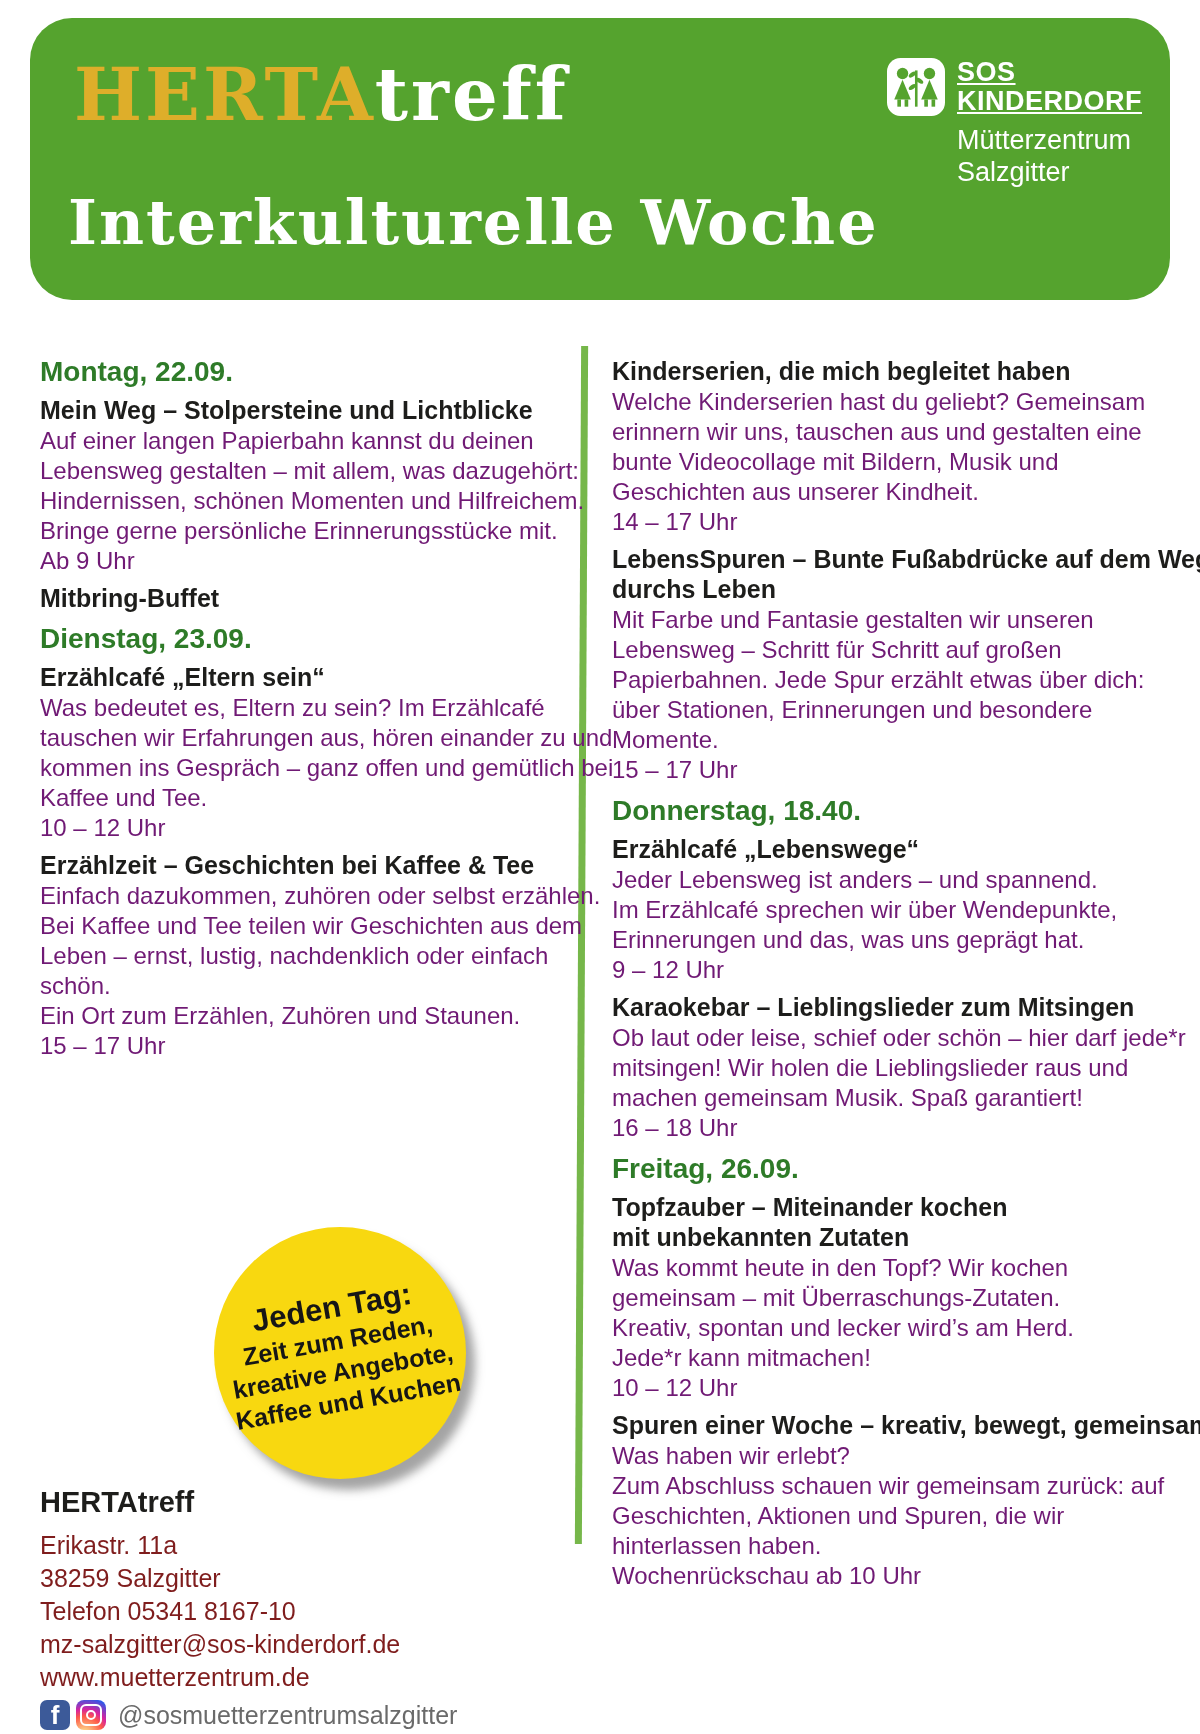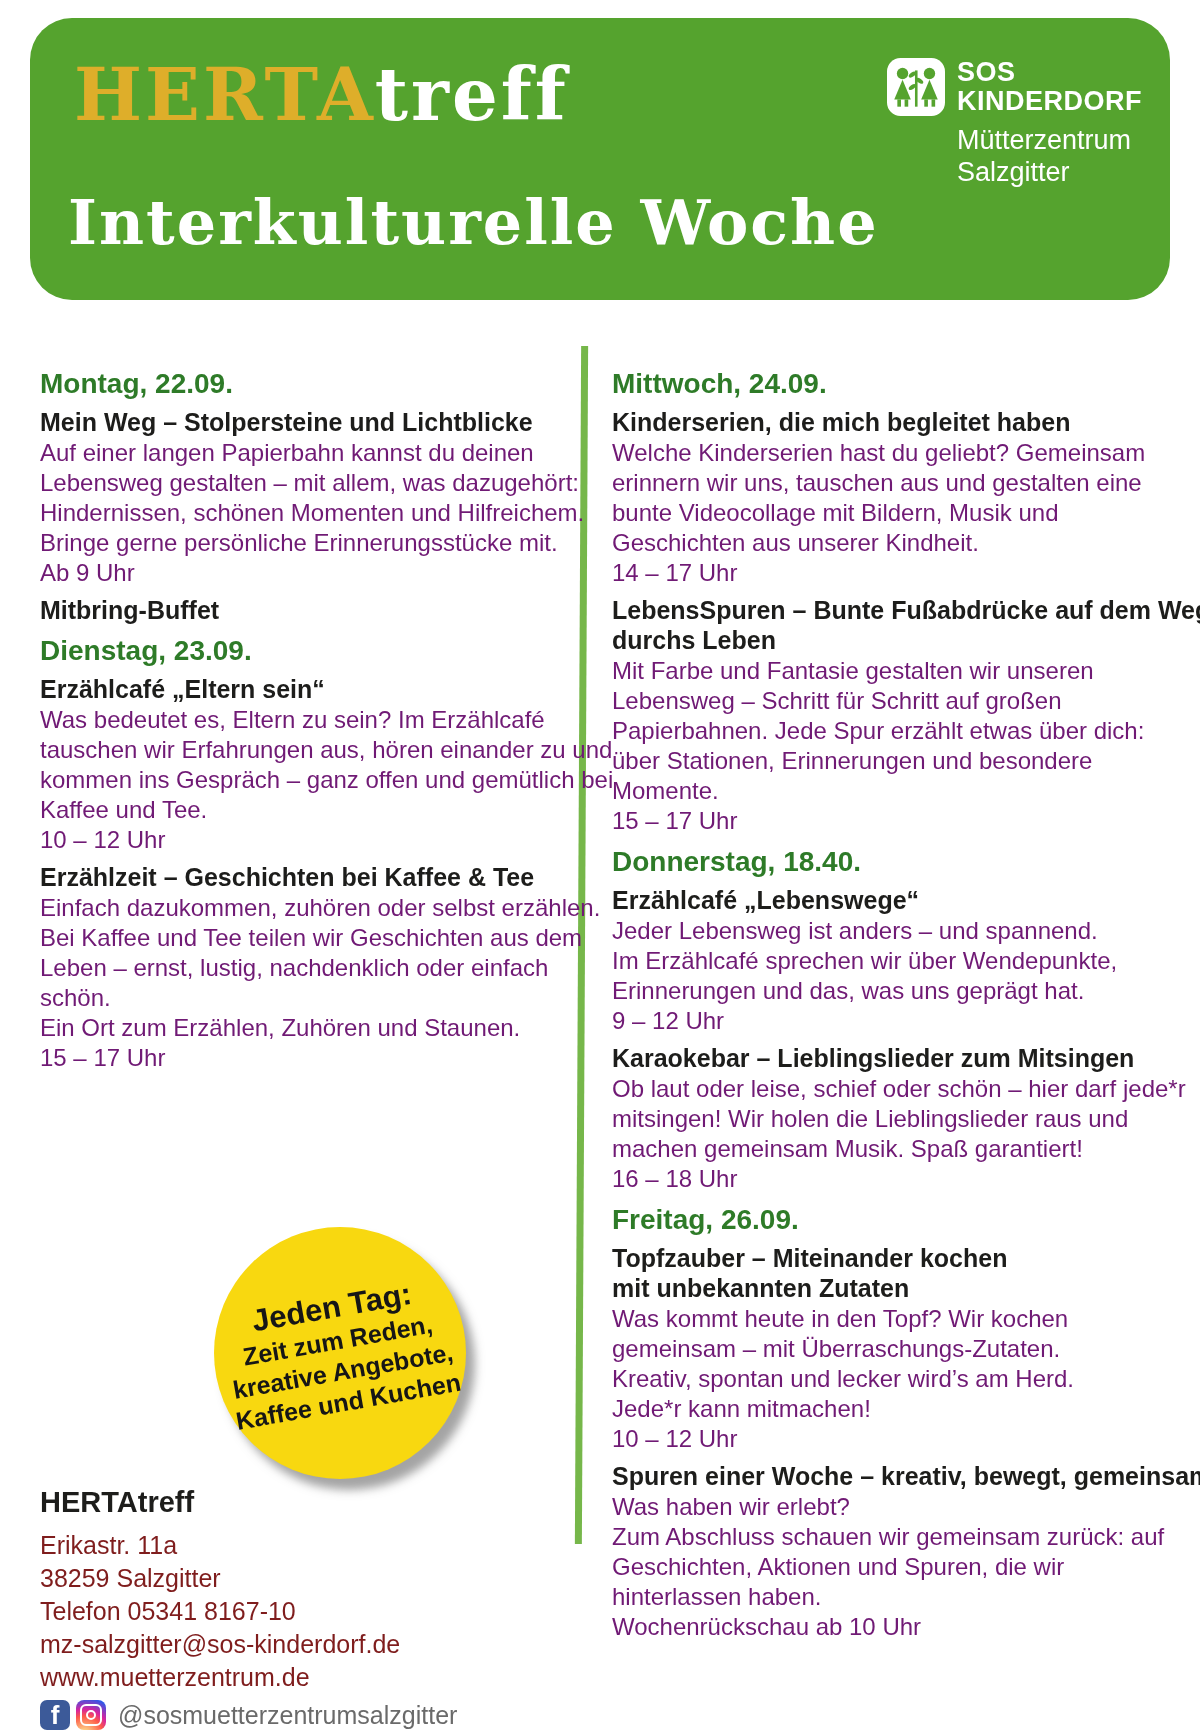--- a/index.html
+++ b/index.html
@@ -11,32 +11,32 @@
           background:#55a32e;border-radius:42px;}
   .brand{position:absolute;left:44px;top:34px;
          font-family:"DejaVu Serif",serif;font-weight:bold;font-size:72px;
          letter-spacing:3px;white-space:nowrap;}
   .brand .y{color:#deae2a;}
   .brand .w{color:#ffffff;text-align:right;}
   .banner-title{position:absolute;left:38px;top:168px;
                 font-family:"DejaVu Serif",serif;font-weight:bold;font-size:62px;
                 color:#ffffff;letter-spacing:2px;white-space:nowrap;}
   .logo-block{position:absolute;left:857px;top:40px;width:280px;color:#ffffff;}
-  .logo-row{display:flex;align-items:flex-end;}
+  .logo-row{display:flex;align-items:flex-end;text-decoration:underline;}
   .logo-icon{width:58px;height:58px;flex:0 0 58px;margin-right:12px;}
   .logo-org{font-weight:bold;font-size:27px;line-height:29px;letter-spacing:0.5px;}
   .logo-sub{margin-top:8px;margin-left:70px;font-size:27px;line-height:32px;font-weight:normal;}
 
   
   .col{position:absolute;top:356px;}
   .col-left{left:40px;width:525px;}
   .col-right{left:612px;width:585px;}
   .day{font-size:28px;line-height:32px;font-weight:bold;color:#2e7b28;
        margin:10px 0 7px;white-space:pre;}
-  .day:first-child{margin-top:12px;}
+  .day:first-child{margin-top:0;}
   .event{margin:0 0 7px;}
   .event h3{font-size:25px;line-height:30px;font-weight:bold;color:#1d1d1b;
             margin:0 0 1px;white-space:pre;}
   .event p{font-size:24px;line-height:30px;color:#701a75;margin:0;white-space:pre;}
 
   .divider{position:absolute;left:578px;top:346px;width:7px;height:1198px;
            background:#76b74a;transform:rotate(0.3deg);}
 
   
   .badge{position:absolute;left:214px;top:1227px;width:252px;height:252px;
@@ -133,21 +133,20 @@
       <p>Einfach dazukommen, zuhören oder selbst erzählen.
 Bei Kaffee und Tee teilen wir Geschichten aus dem
 Leben – ernst, lustig, nachdenklich oder einfach
 schön.
 Ein Ort zum Erzählen, Zuhören und Staunen.
 15 – 17 Uhr</p>
     </section>
   </main>
 
   <main class="col col-right">
-    <h2 class="day">Mittwoch, 24.09.</h2>
     <section class="event">
       <h3>Kinderserien, die mich begleitet haben</h3>
       <p>Welche Kinderserien hast du geliebt? Gemeinsam
 erinnern wir uns, tauschen aus und gestalten eine
 bunte Videocollage mit Bildern, Musik und
 Geschichten aus unserer Kindheit.
 14 – 17 Uhr</p>
     </section>
     <section class="event">
       <h3>LebensSpuren – Bunte Fußabdrücke auf dem Weg

